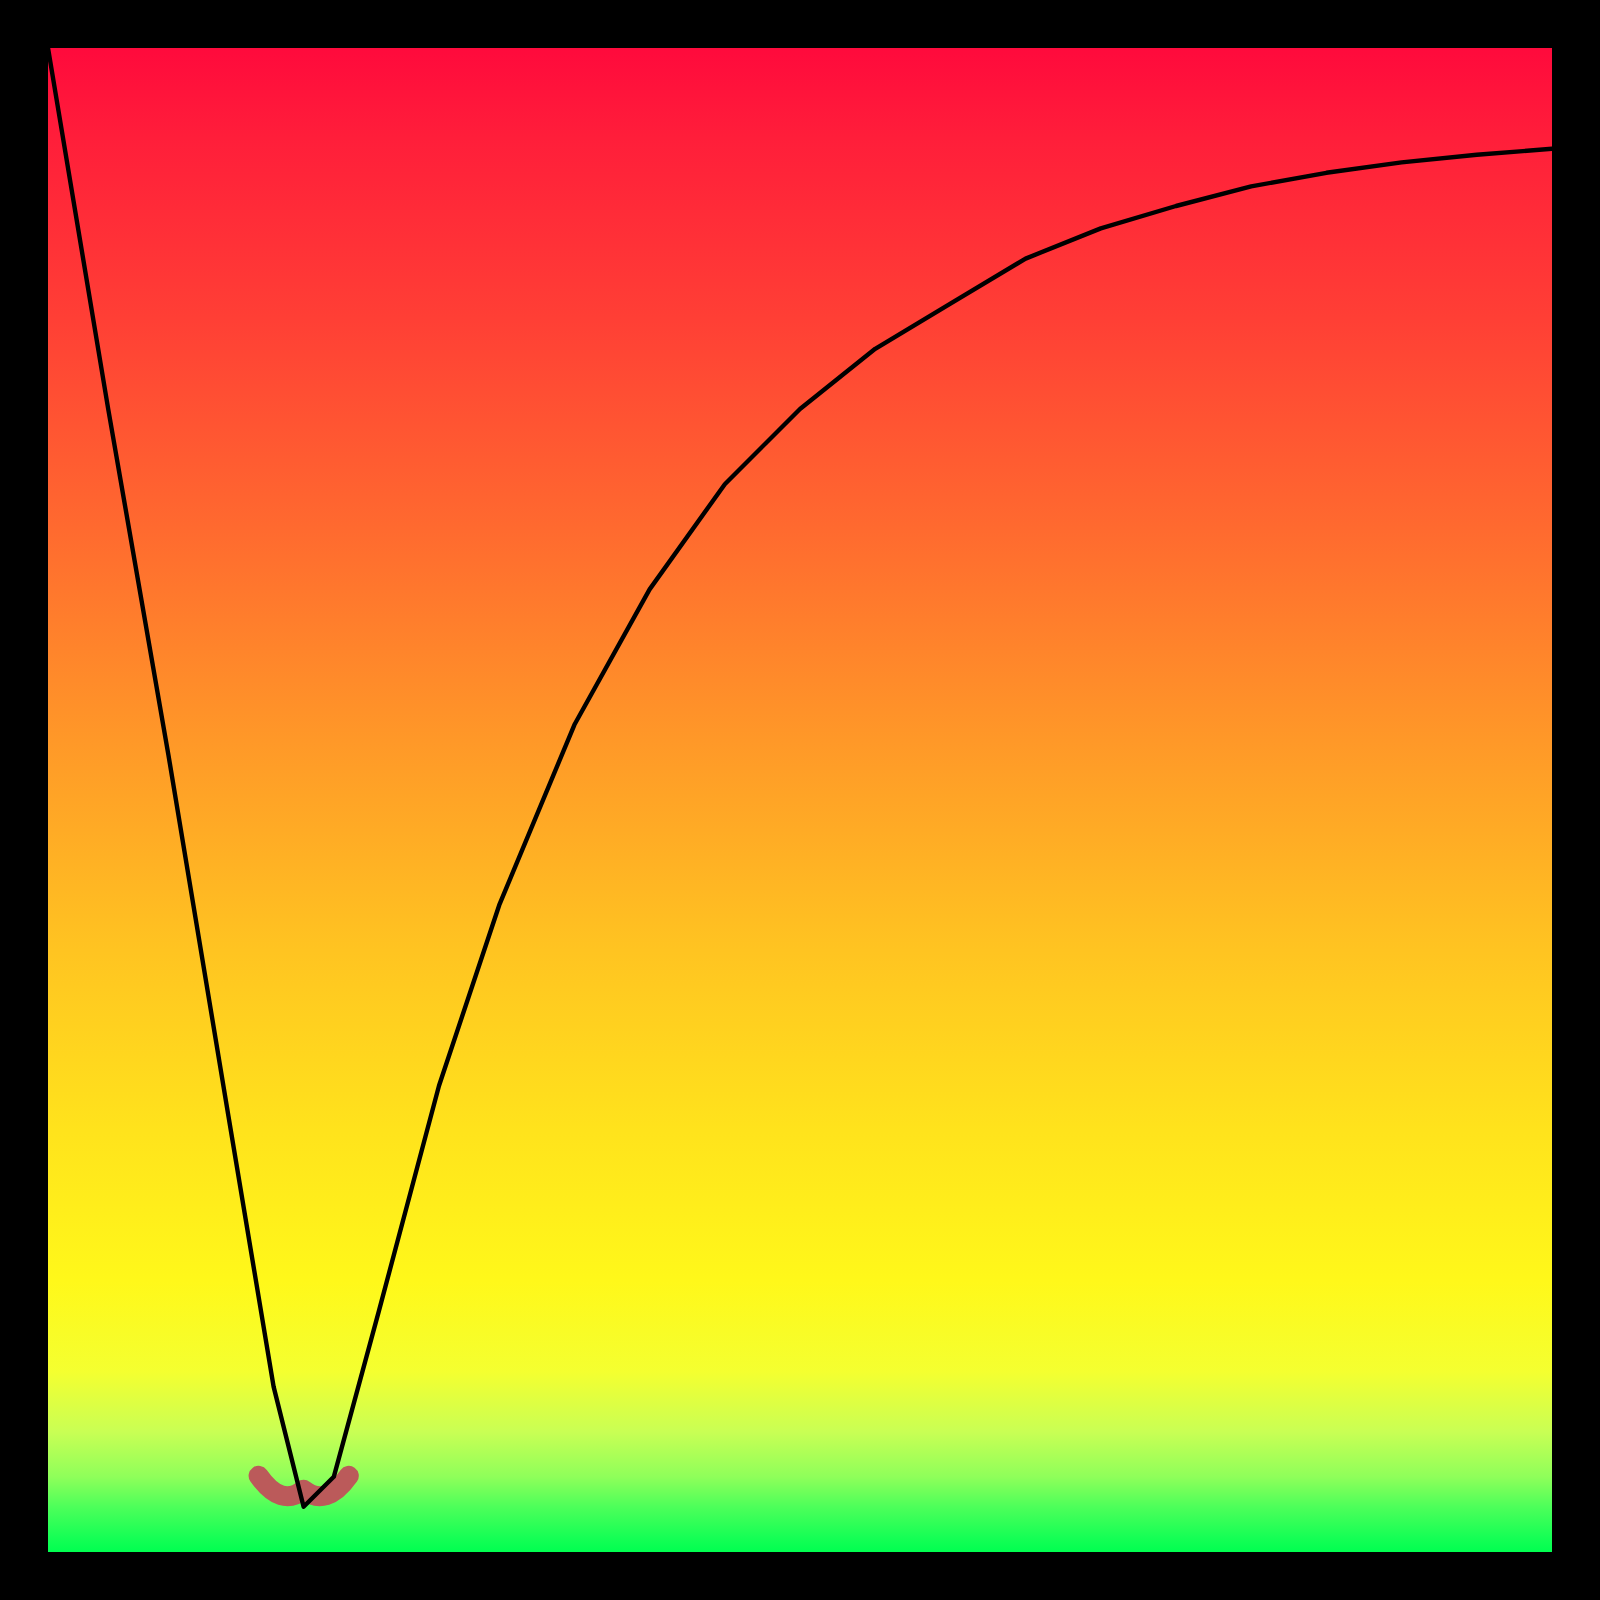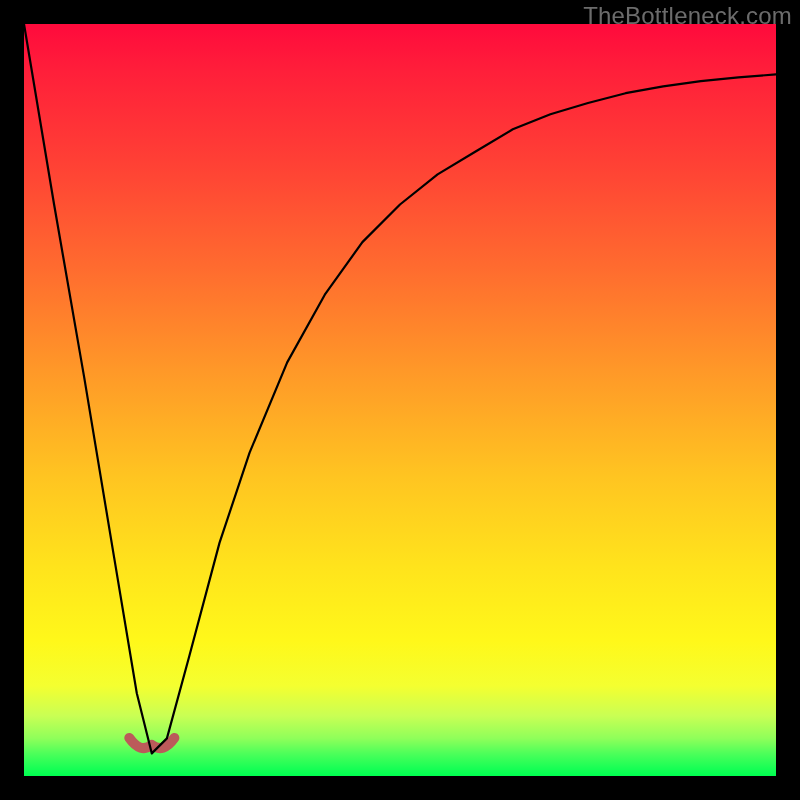--- a/index.html
+++ b/index.html
@@ -79,15 +79,14 @@
 
     <svg class="curve marker" viewBox="0 0 752 752" preserveAspectRatio="none">
       <path d="M 105.3 713.9 Q 116.6 729.9 127.8 720.9 Q 139.1 729.9 150.4 713.9"></path>
     </svg>
 
     <svg class="curve" viewBox="0 0 752 752" preserveAspectRatio="none">
       <path d="M0.0 0.0 L30.1 180.5 L60.2 353.4 L90.2 533.9 L112.8 669.3 L127.8 729.4 L142.9 714.4 L165.4 631.7 L195.5 518.9 L225.6 428.6 L263.2 338.4 L300.8 270.7 L338.4 218.1 L376.0 180.5 L413.6 150.4 L451.2 127.8 L488.8 105.3 L526.4 90.2 L564.0 79.0 L601.6 69.2 L639.2 62.4 L676.8 57.2 L714.4 53.4 L752.0 50.4"></path>
     </svg>
   </div>
 
-  <div class="watermark">TheBottleneck.com</div>
 
 </div>
 
 </body></html>

